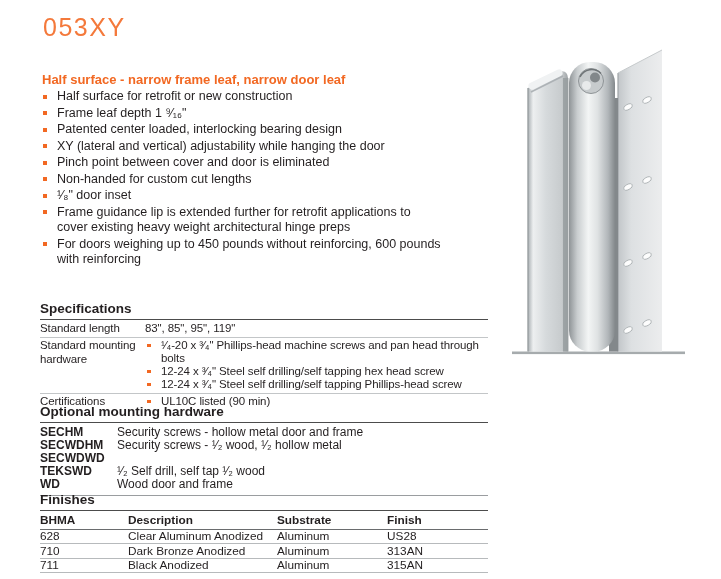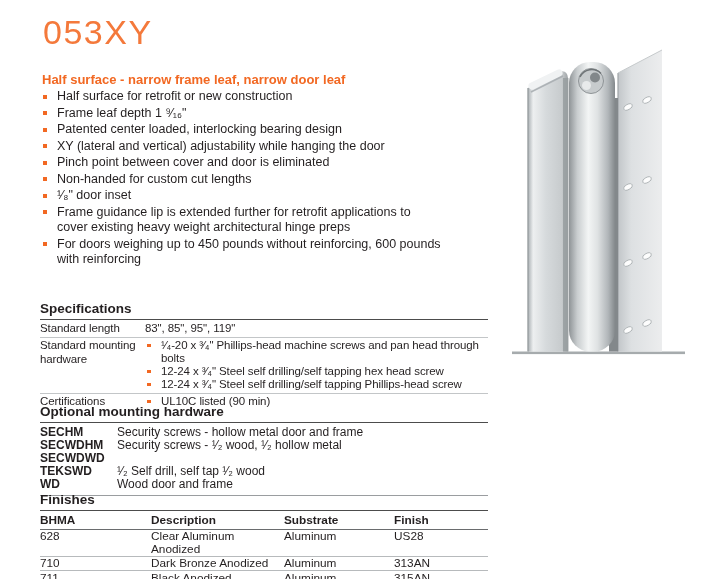--- a/index.html
+++ b/index.html
@@ -1,20 +1,20 @@
 <!DOCTYPE html>
 <html><head>
 <meta charset="utf-8">
 <style>
   html,body{margin:0;padding:0;background:#fff;}
   .page{position:relative;width:721px;height:579px;background:#ffffff;overflow:hidden;
         font-family:"Liberation Sans","DejaVu Sans",sans-serif;color:#231F20;}
 
   
-  .title{position:absolute;left:43px;top:13px;margin:0;font-size:34px;font-weight:400;
+  .title{position:absolute;left:43px;top:13px;margin:0;font-size:25px;font-weight:400;
          letter-spacing:1.5px;color:#F4793B;}
   .subtitle{position:absolute;left:42px;top:72px;margin:0;font-size:13px;font-weight:700;color:#F26822;}
 
   
   .features{position:absolute;left:42px;top:89px;width:402px;margin:0;padding:0;list-style:none;}
   .features li{position:relative;padding-left:15px;font-size:12.5px;line-height:15.5px;margin-bottom:1px;}
   .sq{position:absolute;left:1px;top:5.5px;width:4px;height:4px;background:#F26822;}
 
   
   .section{position:absolute;left:40px;width:448px;}
@@ -34,22 +34,22 @@
   .opt-rows{padding:3px 0 4px;border-bottom:1px solid #9a9da0;}
   .opt-row{display:flex;font-size:12px;line-height:12.9px;}
   .opt-code{width:77px;flex:none;font-weight:700;}
   .opt-desc{flex:1;}
 
   
   #fin{top:492px;}
   .fin-row{display:flex;font-size:11.8px;line-height:12.5px;}
   .fin-head{font-weight:700;margin-top:2px;padding:1px 0 2px;border-bottom:1.5px solid #6a6c6e;}
   .fin-body .fin-row{padding:0.5px 0;border-bottom:1px solid #b7babc;}
-  .c1{width:111px;flex:none;}
-  .c2{width:133px;flex:none;}
+  .c1{width:88px;flex:none;}
+  .c2{width:149px;flex:none;}
   .c3{width:110px;flex:none;}
   .c4{flex:1;}
 
   
   .hinge{position:absolute;left:505px;top:40px;width:190px;height:320px;}
 </style>
 </head>
 <body>
 
 <div class="page">

